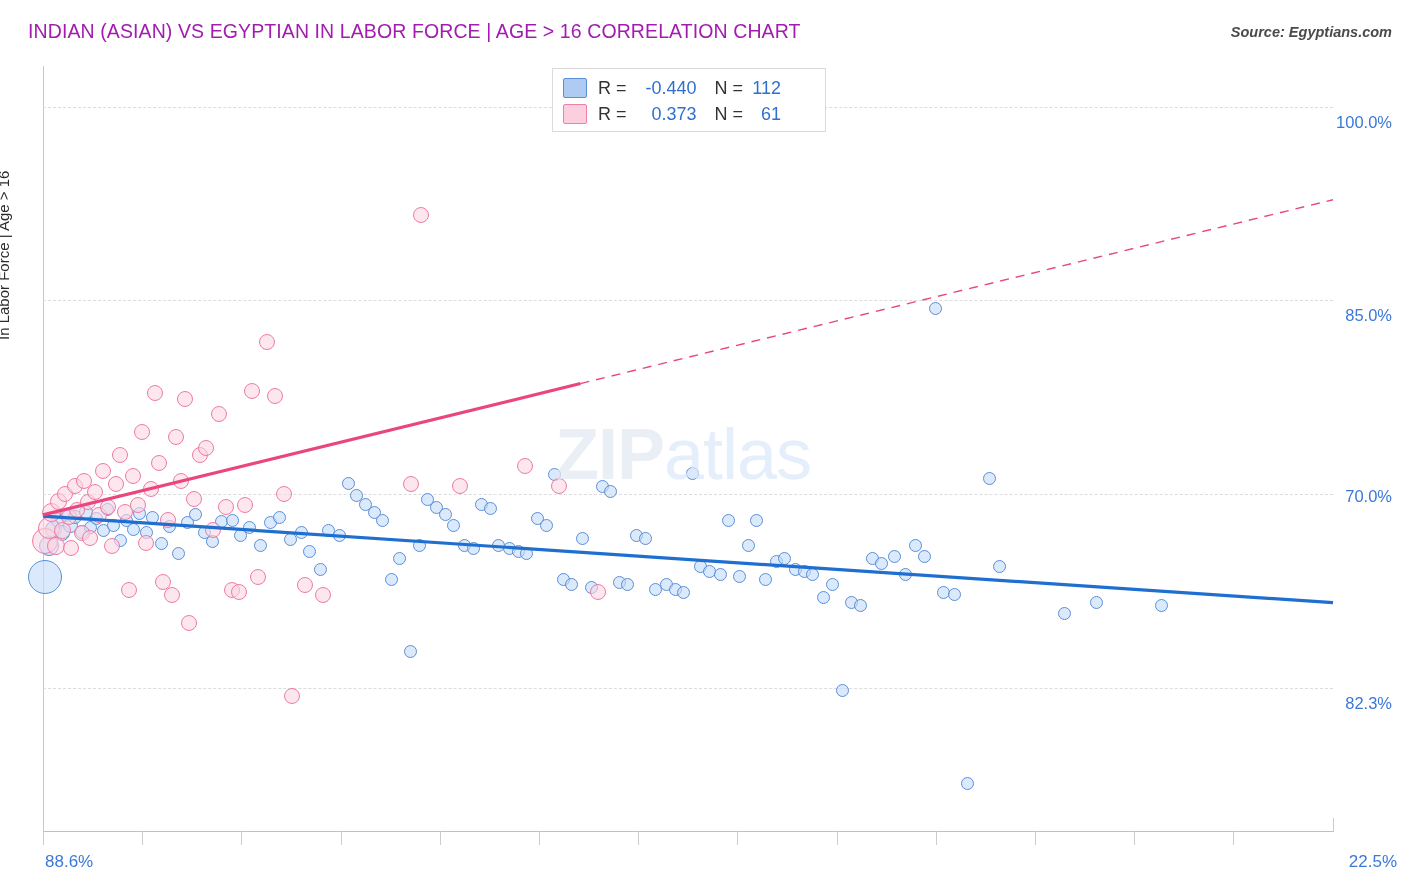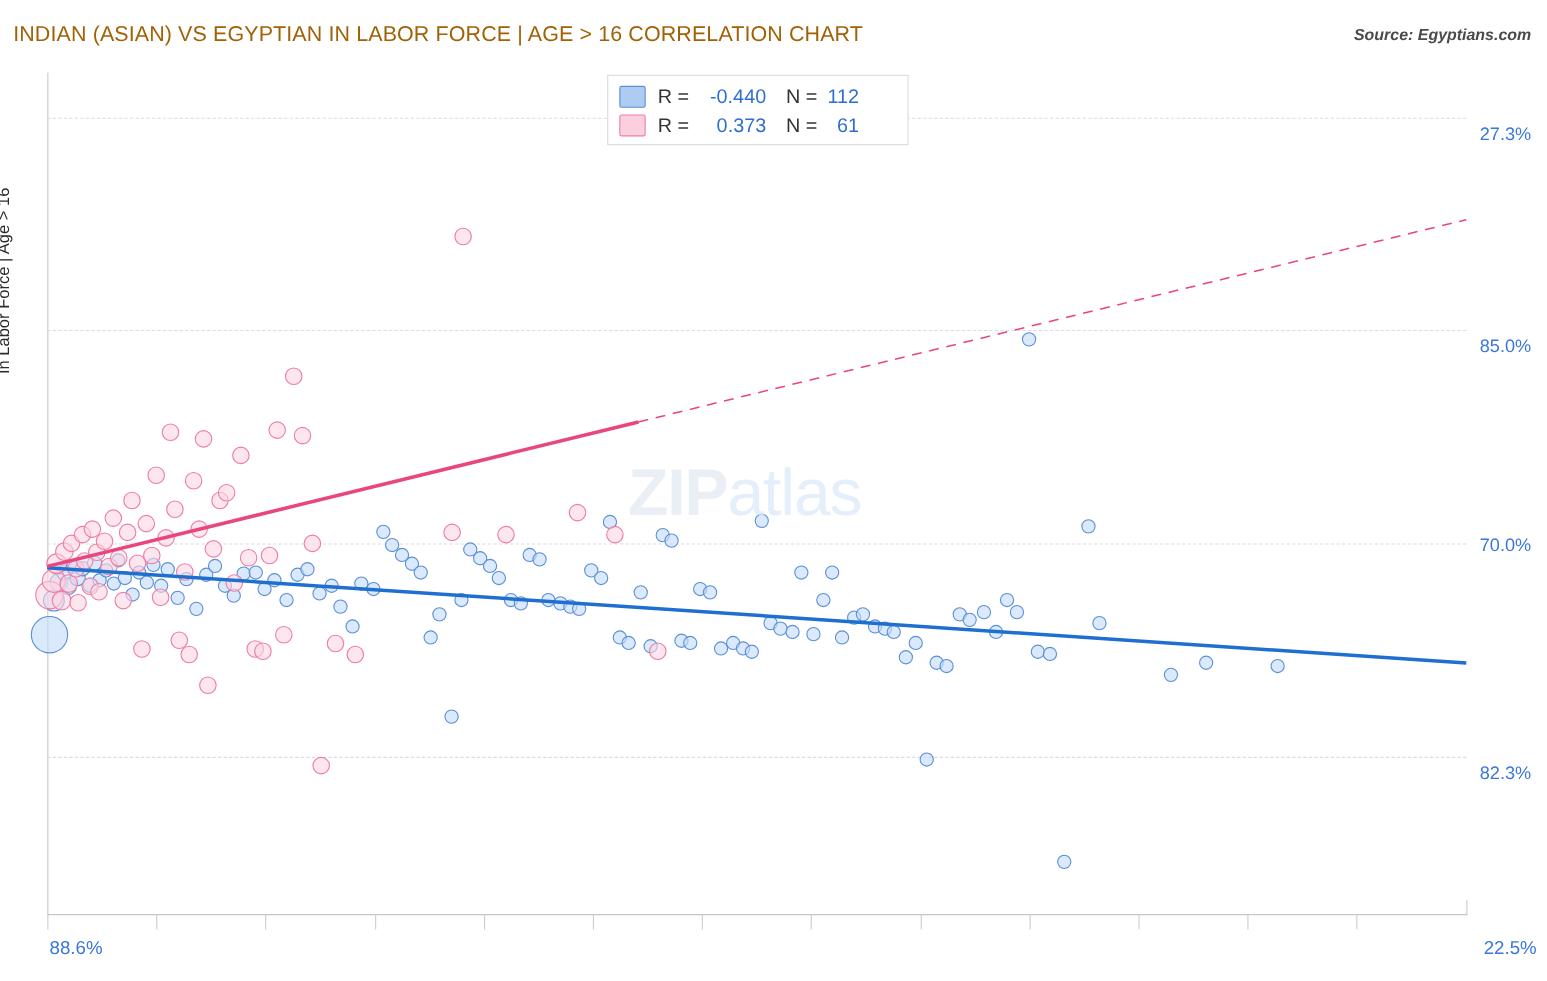--- a/index.html
+++ b/index.html
@@ -15,25 +15,25 @@
     position: relative;
   }
   #chart-root {
     position: relative;
     width: 1406px;
     height: 892px;
   }
   
   #chart-title {
     position: absolute;
-    left: 12px;
+    left: 28px;
     top: 20px;
     font-size: 19.5px;
     letter-spacing: 0.1px;
-    color: #a16207;
+    color: #a21caf;
     font-weight: 400;
     white-space: nowrap;
   }
   #source-label {
     position: absolute;
     right: 14px;
     top: 24px;
     font-size: 14.5px;
     font-style: italic;
     font-weight: bold;
@@ -108,23 +108,23 @@
   #x-max-label {
     position: absolute;
     right: 9px;
     top: 852px;
     font-size: 17px;
     color: #3b78d8;
   }
   
   #watermark {
     position: absolute;
-    left: 571px;
+    left: 555px;
     top: 413px;
-    font-size: 60px;
+    font-size: 72px;
     color: #d8e4f7;
     opacity: 0.72;
     letter-spacing: -1px;
     user-select: none;
     pointer-events: none;
     white-space: nowrap;
   }
   #watermark .wm-bold { font-weight: bold; color: #e3e9f2; }
   #watermark .wm-light { color: #dce8fa; }
   
@@ -406,21 +406,21 @@
           <line x1="537.5" y1="315.5627118644068" x2="1290" y2="131.73559322033907" stroke="#e8467c" stroke-width="1.4" stroke-dasharray="9 7"></line>
         </g>
     </svg>
   </div>
 
   <div id="watermark">
     <span class="wm-bold">ZIP</span><span class="wm-light">atlas</span>
   </div>
 
   <div id="y-tick-labels">
-      <div class="y-tick-label" style="top: 112.746px;">27.3%</div>
+      <div class="y-tick-label" style="top: 112.746px;">100.0%</div>
       <div class="y-tick-label" style="top: 306.475px;">85.0%</div>
       <div class="y-tick-label" style="top: 487px;">70.0%</div>
       <div class="y-tick-label" style="top: 693.932px;">82.3%</div>
     </div>
   <div id="x-ticks-layer">
       <div class="tickmark" style="left: 43px;"></div>
       <div class="tickmark" style="left: 142.2px;"></div>
       <div class="tickmark" style="left: 241.4px;"></div>
       <div class="tickmark" style="left: 340.6px;"></div>
       <div class="tickmark" style="left: 439.8px;"></div>

